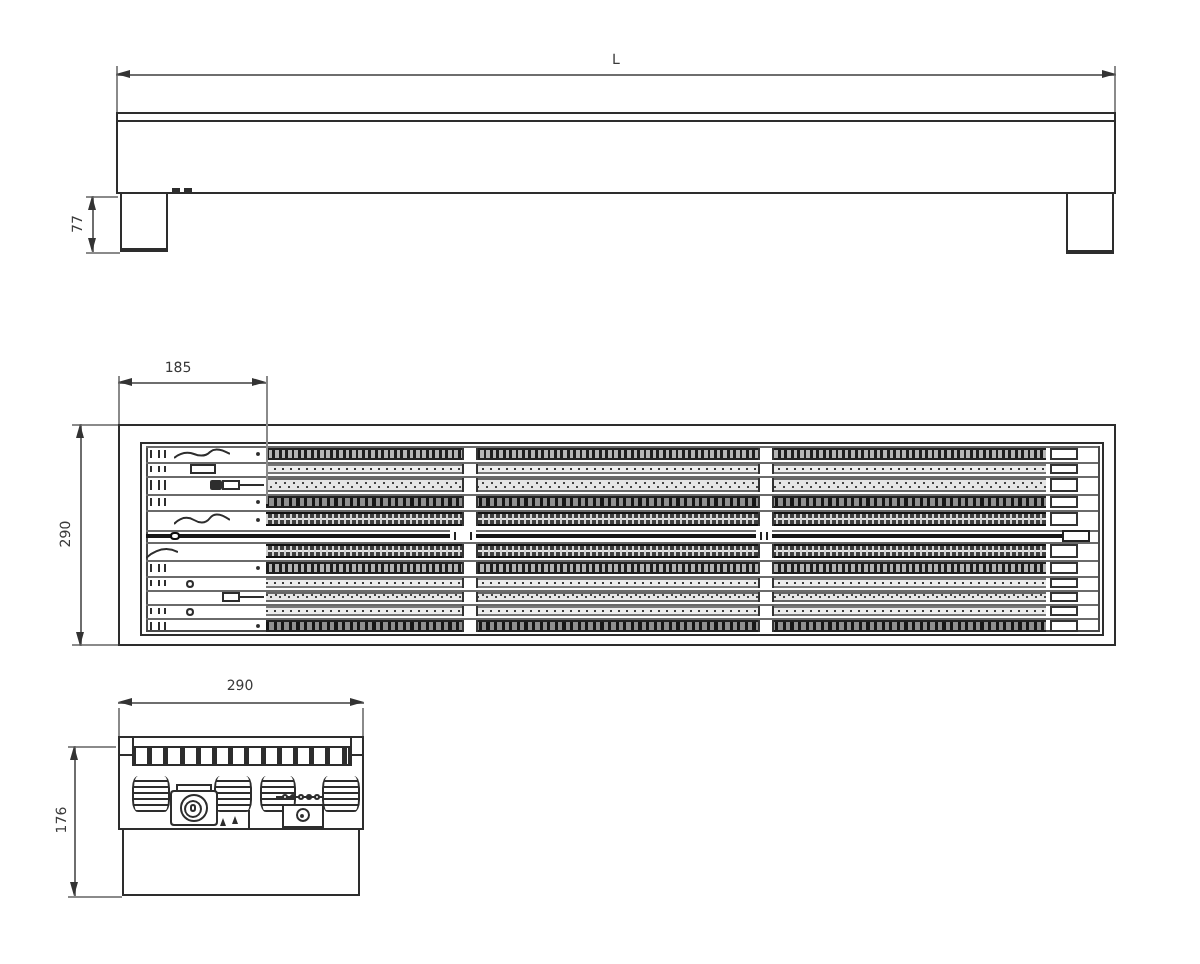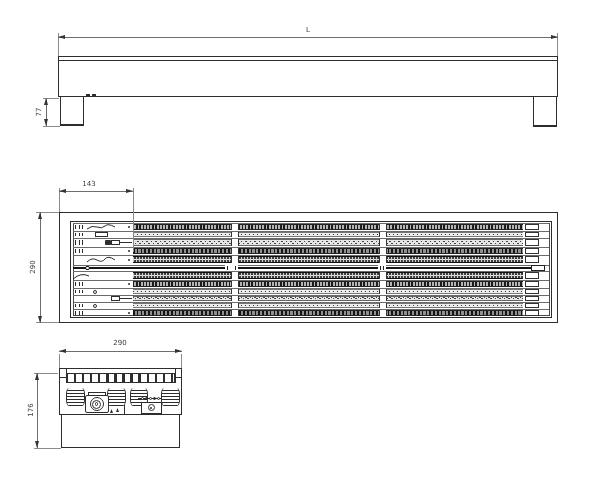--- a/index.html
+++ b/index.html
@@ -76,21 +76,21 @@
     <div class="dimtext rot" style="left:29px;top:108px;width:20px">77</div>
   </div>
 
   <div>
 
     <div class="ext" style="left:58.6px;top:188px;width:1px;height:24px"></div>
     <div class="ext" style="left:132.6px;top:188px;width:1px;height:64px;z-index:9"></div>
     <div class="dline" style="left:59px;top:191px;width:74px;height:1px"></div>
     <div class="arr l" style="left:59px;top:189.3px"></div>
     <div class="arr r" style="left:126px;top:189.3px"></div>
-    <div class="dimtext" style="left:77px;top:180px;width:24px">143</div>
+    <div class="dimtext" style="left:77px;top:180px;width:24px">185</div>
 
     <div class="ext" style="left:36px;top:211.6px;width:23px;height:1px"></div>
     <div class="ext" style="left:36px;top:322.4px;width:23px;height:1px"></div>
     <div class="dline" style="left:39.6px;top:212px;width:1px;height:111px"></div>
     <div class="arr u" style="left:37.9px;top:212px"></div>
     <div class="arr d" style="left:37.9px;top:316px"></div>
     <div class="dimtext rot" style="left:22px;top:263px;width:22px">290</div>
 
     <div class="orect" style="left:59px;top:212px;width:499px;height:111px"></div>
     <div class="orect" style="left:70px;top:221px;width:482px;height:97px"></div>

